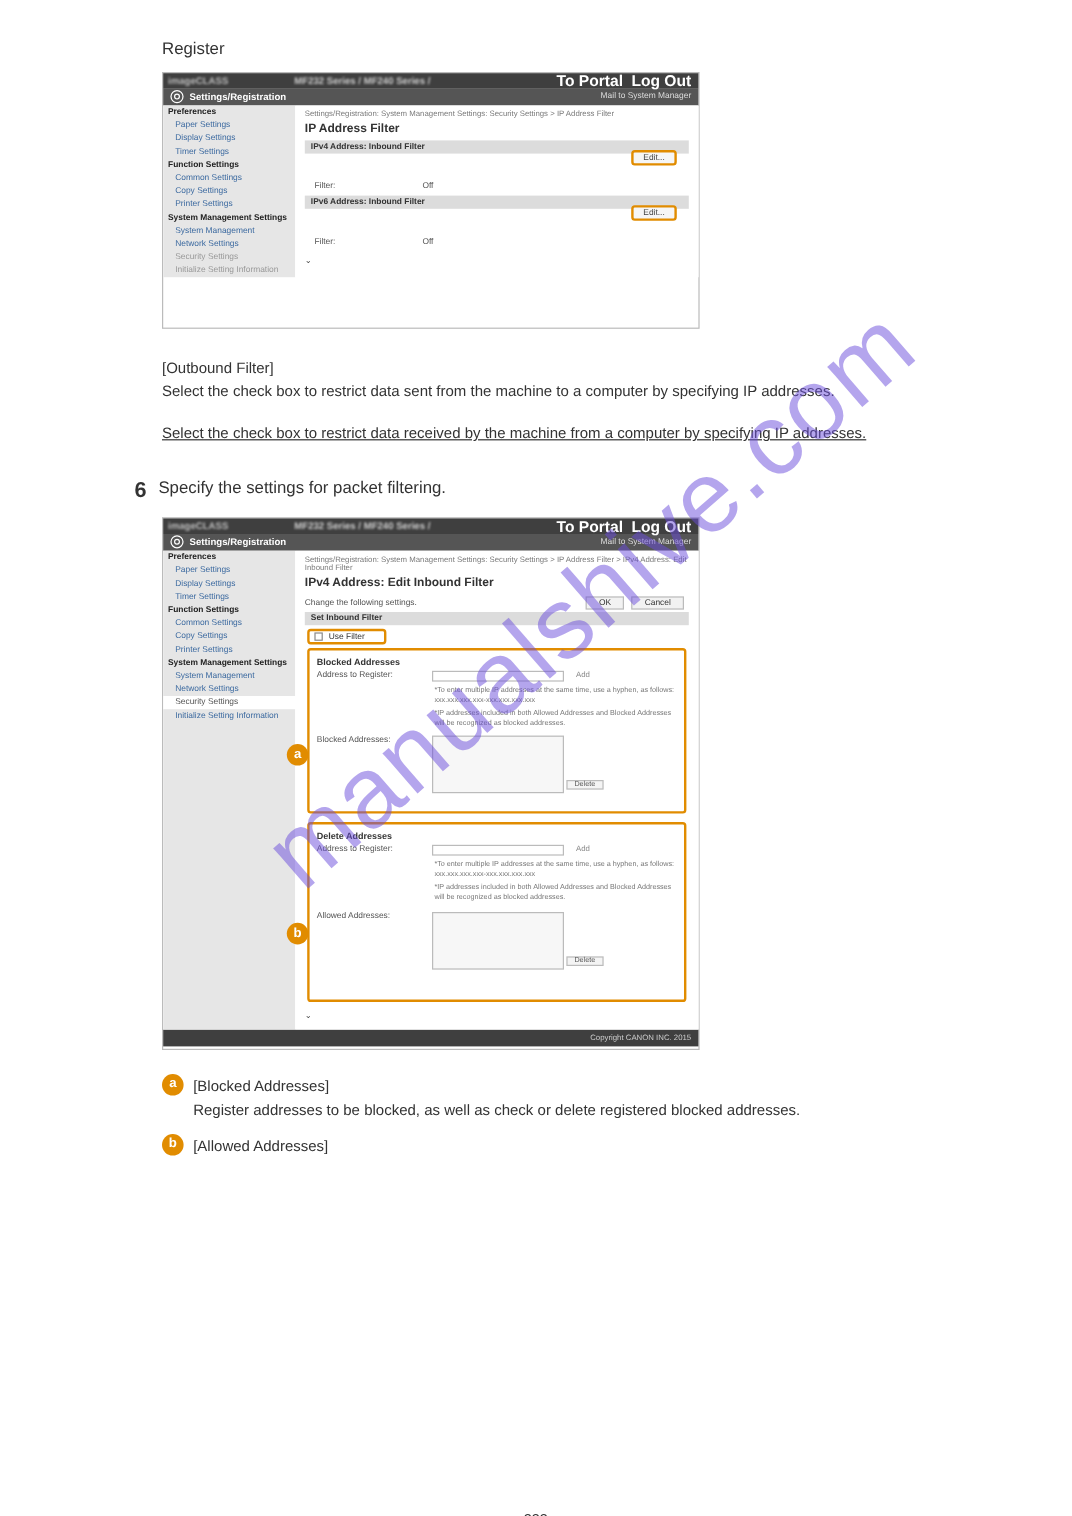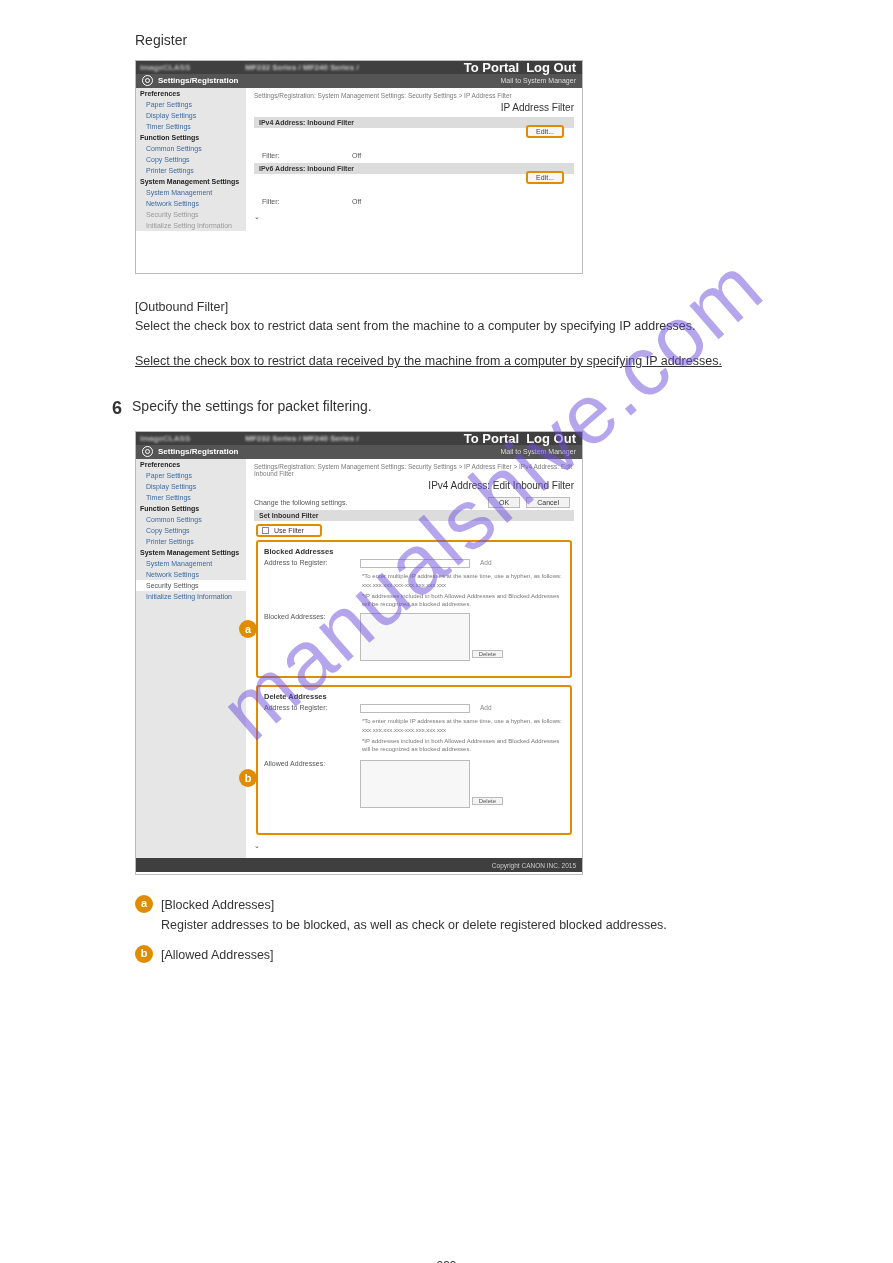--- a/index.html
+++ b/index.html
@@ -23,21 +23,21 @@
   .body { display: flex; background: #fff; }
 
   .sidebar { width: 110px; background: #e6e6e6; font-size: 7px; }
   .sidebar .hdr { padding: 2px 4px; font-weight: bold; color: #222; }
   .sidebar .item { padding: 2px 4px 2px 10px; color: #3c6aa0; filter: blur(0.4px); }
   .sidebar .item.active { background: #fff; color: #555; filter: none; }
   .sidebar .item.muted { color: #999; }
 
   .main { flex: 1; padding: 4px 8px 8px 8px; background: #fff; position: relative; }
   .crumb { font-size: 6.5px; color: #7a7a7a; filter: blur(0.3px); }
-  .h2 { font-weight: normal; font-size: 10px; margin: 3px 0 4px 0; color: #333; text-align: right; }
+  .h2 { font-weight: bold; font-size: 10px; margin: 3px 0 4px 0; color: #333; }
   .band { background: #dcdcdc; color: #333; font-weight: bold; font-size: 7px; padding: 2px 5px; }
   .row { display: flex; align-items: center; padding: 4px 8px; font-size: 7px; }
   .row .lbl { width: 90px; filter: blur(0.3px); color:#555; }
   .row .val { filter: blur(0.3px); color:#555; }
   .btn { border: 2px solid #e18c00; background: #f6f6f6; border-radius: 3px; font-size: 7px; padding: 1px 8px; color: #444; position: absolute; right: 10px; }
   .copy { font-size: 7px; color: #444; margin-top: 4px; }
 
   .actionbar { display:flex; justify-content:flex-end; gap:6px; padding: 2px 4px; font-size:7px; filter: blur(0.3px); }
   .actionbar span { border:1px solid #bbb; padding:1px 10px; background:#f2f2f2; }
 

